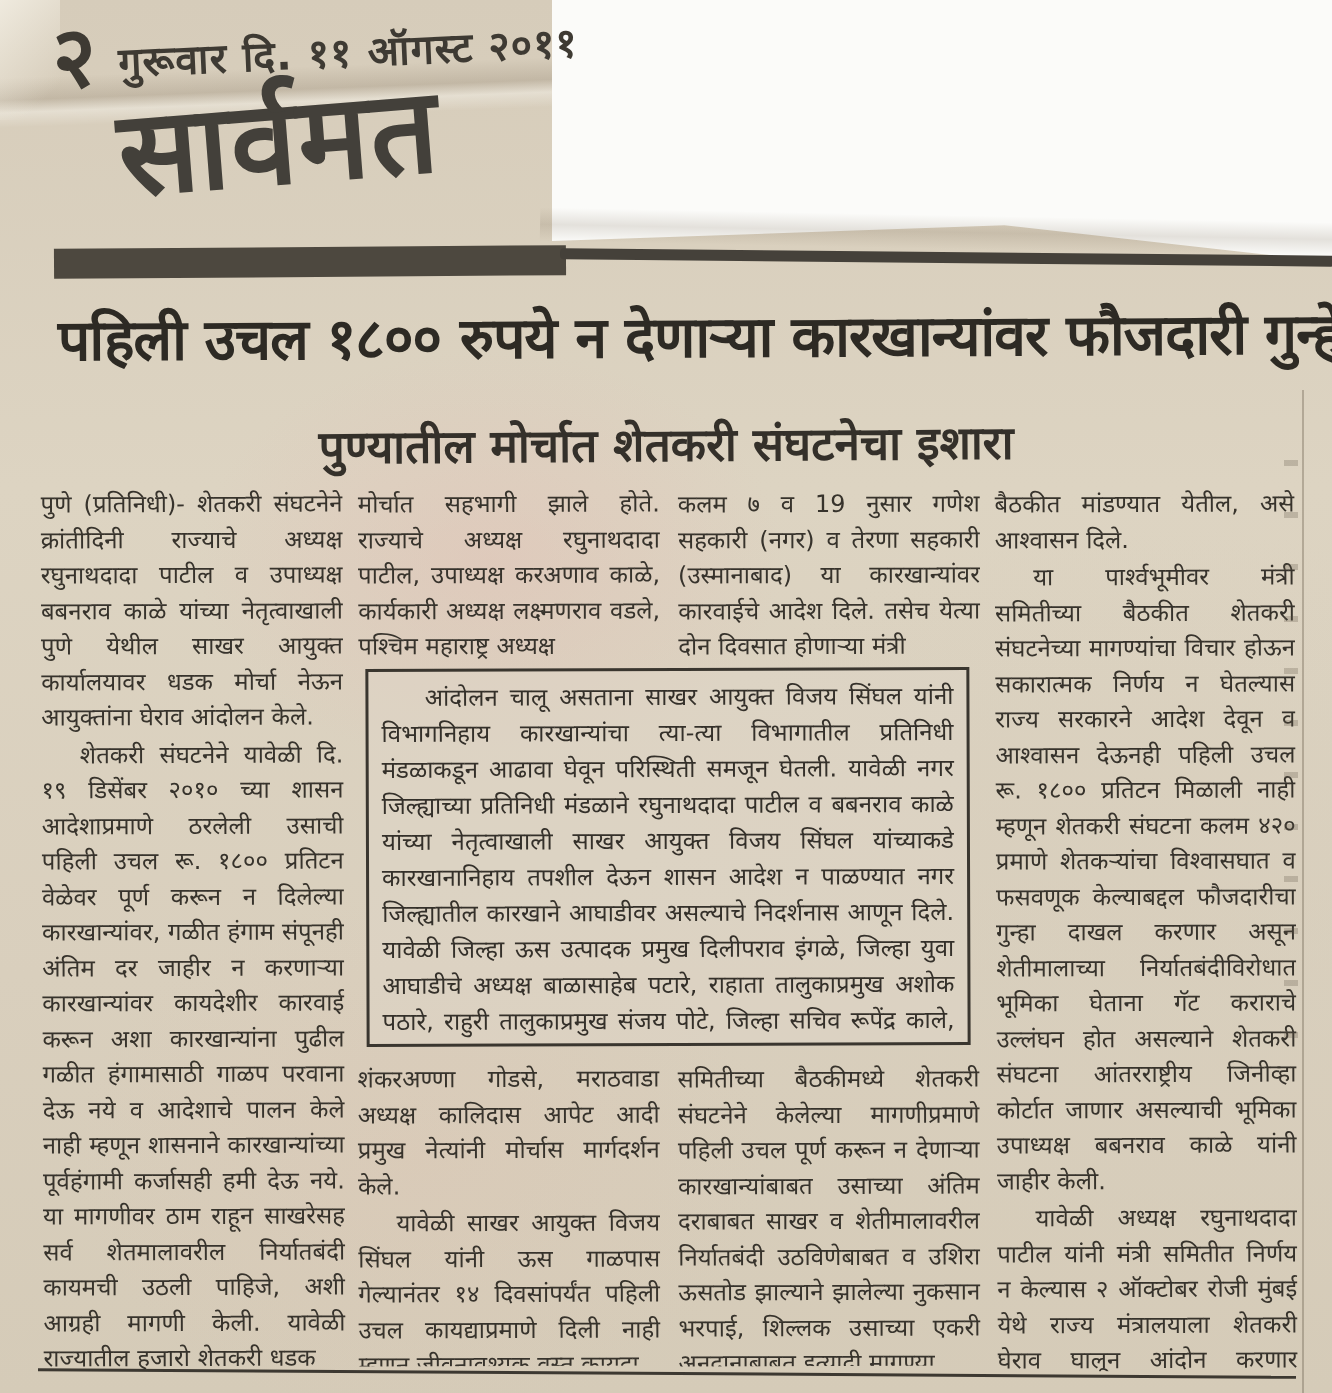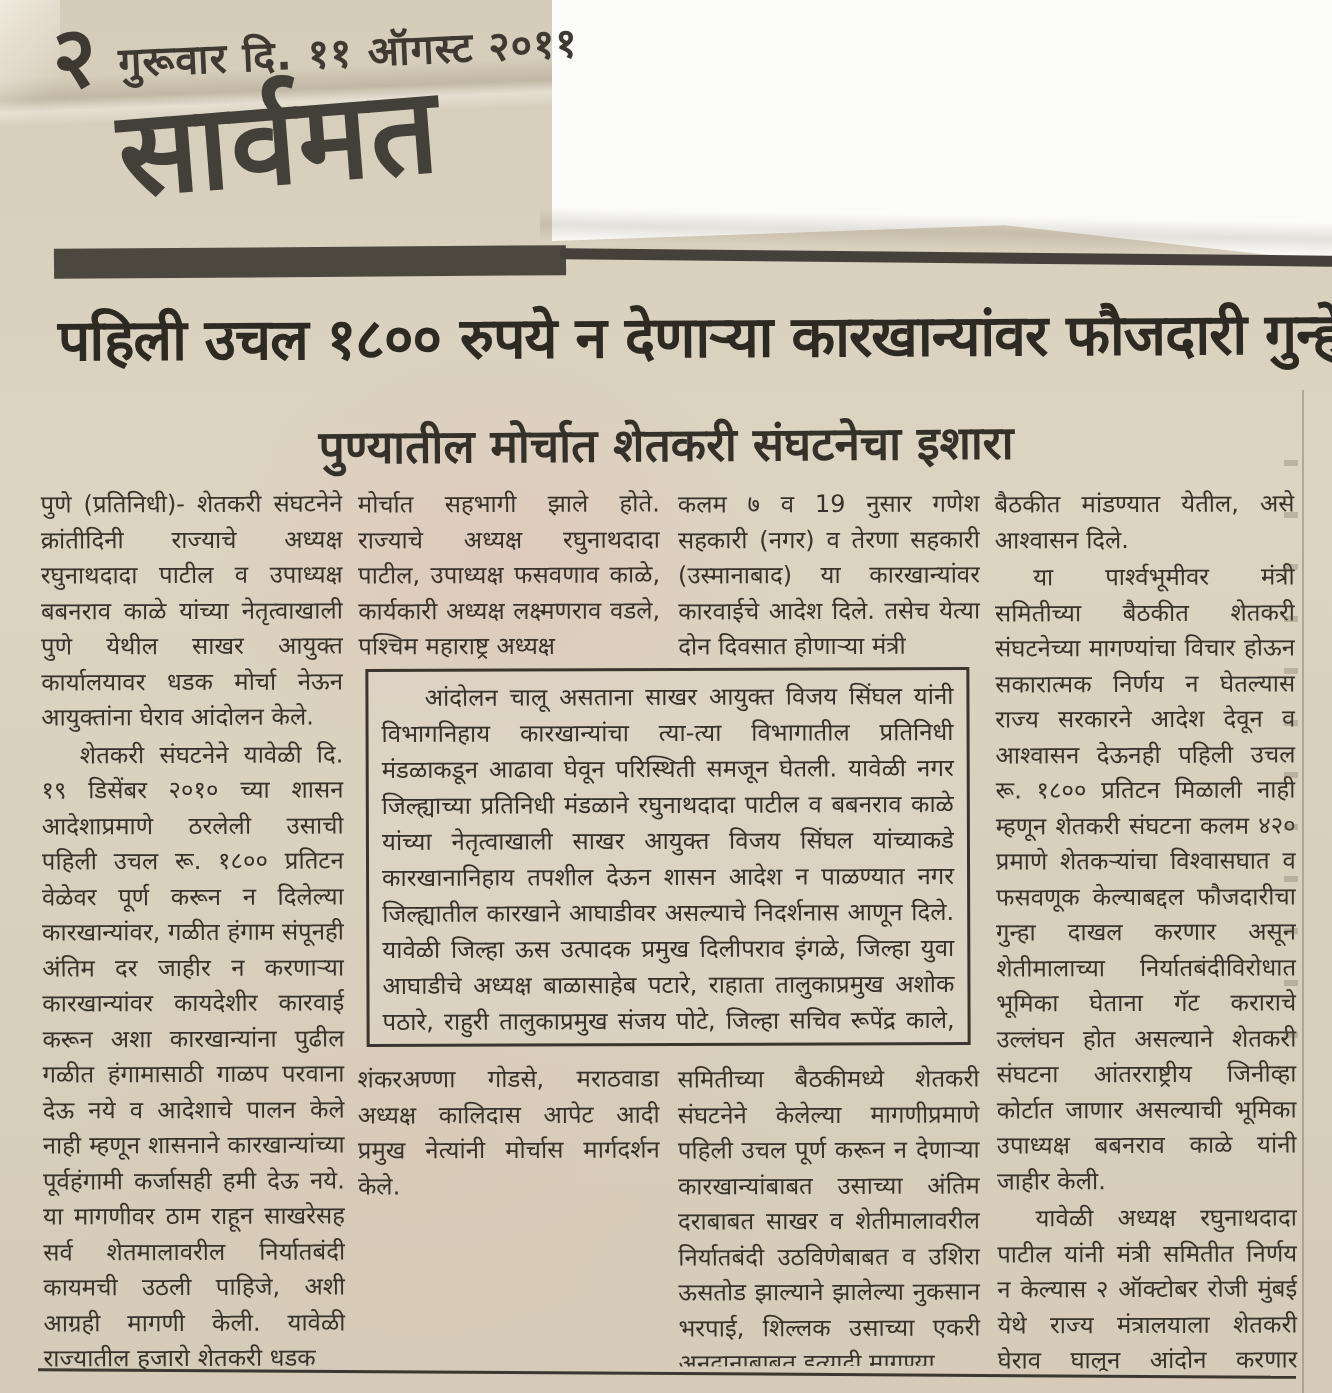--- a/index.html
+++ b/index.html
@@ -125,33 +125,34 @@
 
 <div class="headline">पहिली उचल १८०० रुपये न देणाऱ्या कारखान्यांवर फौजदारी गुन्हे दाखल करणार</div>
 <div class="subheadline">पुण्यातील मोर्चात शेतकरी संघटनेचा इशारा</div>
 
 <div class="col c1">
   <p class="no-indent">पुणे (प्रतिनिधी)- शेतकरी संघटनेने क्रांतीदिनी राज्याचे अध्यक्ष रघुनाथदादा पाटील व उपाध्यक्ष बबनराव काळे यांच्या नेतृत्वाखाली पुणे येथील साखर आयुक्त कार्यालयावर धडक मोर्चा नेऊन आयुक्तांना घेराव आंदोलन केले.</p>
   <p>शेतकरी संघटनेने यावेळी दि. १९ डिसेंबर २०१० च्या शासन आदेशाप्रमाणे ठरलेली उसाची पहिली उचल रू. १८०० प्रतिटन वेळेवर पूर्ण करून न दिलेल्या कारखान्यांवर, गळीत हंगाम संपूनही अंतिम दर जाहीर न करणाऱ्या कारखान्यांवर कायदेशीर कारवाई करून अशा कारखान्यांना पुढील गळीत हंगामासाठी गाळप परवाना देऊ नये व आदेशाचे पालन केले नाही म्हणून शासनाने कारखान्यांच्या पूर्वहंगामी कर्जासही हमी देऊ नये. या मागणीवर ठाम राहून साखरेसह सर्व शेतमालावरील निर्यातबंदी कायमची उठली पाहिजे, अशी आग्रही मागणी केली. यावेळी राज्यातील हजारो शेतकरी धडक</p>
 </div>
 
 <div class="col c2t">
-  <p class="no-indent">मोर्चात सहभागी झाले होते. राज्याचे अध्यक्ष रघुनाथदादा पाटील, उपाध्यक्ष फसवणाव काळे, कार्यकारी अध्यक्ष लक्ष्मणराव वडले, पश्चिम महाराष्ट्र अध्यक्ष</p>
+  <p class="no-indent">मोर्चात सहभागी झाले होते. राज्याचे अध्यक्ष रघुनाथदादा पाटील, उपाध्यक्ष करअणाव काळे, कार्यकारी अध्यक्ष लक्ष्मणराव वडले, पश्चिम महाराष्ट्र अध्यक्ष</p>
 </div>
 
 <div class="col c3t">
   <p class="no-indent">कलम ७ व 19 नुसार गणेश सहकारी (नगर) व तेरणा सहकारी (उस्मानाबाद) या कारखान्यांवर कारवाईचे आदेश दिले. तसेच येत्या दोन दिवसात होणाऱ्या मंत्री</p>
 </div>
 
 <div class="boxed">
   <p>आंदोलन चालू असताना साखर आयुक्त विजय सिंघल यांनी विभागनिहाय कारखान्यांचा त्या-त्या विभागातील प्रतिनिधी मंडळाकडून आढावा घेवून परिस्थिती समजून घेतली. यावेळी नगर जिल्ह्याच्या प्रतिनिधी मंडळाने रघुनाथदादा पाटील व बबनराव काळे यांच्या नेतृत्वाखाली साखर आयुक्त विजय सिंघल यांच्याकडे कारखानानिहाय तपशील देऊन शासन आदेश न पाळण्यात नगर जिल्ह्यातील कारखाने आघाडीवर असल्याचे निदर्शनास आणून दिले. यावेळी जिल्हा ऊस उत्पादक प्रमुख दिलीपराव इंगळे, जिल्हा युवा आघाडीचे अध्यक्ष बाळासाहेब पटारे, राहाता तालुकाप्रमुख अशोक पठारे, राहुरी तालुकाप्रमुख संजय पोटे, जिल्हा सचिव रूपेंद्र काले, जनार्दन घोगरे आदी प्रमुख कार्यकर्ते उपस्थित होते.</p>
 </div>
 
 <div class="col c2b">
   <p class="no-indent">शंकरअण्णा गोडसे, मराठवाडा अध्यक्ष कालिदास आपेट आदी प्रमुख नेत्यांनी मोर्चास मार्गदर्शन केले.</p>
+  <p>यावेळी साखर आयुक्त विजय सिंघल यांनी ऊस गाळपास गेल्यानंतर १४ दिवसांपर्यंत पहिली उचल कायद्याप्रमाणे दिली नाही म्हणून जीवनावश्यक वस्तू कायदा</p>
 </div>
 
 <div class="col c3b">
   <p class="no-indent">समितीच्या बैठकीमध्ये शेतकरी संघटनेने केलेल्या मागणीप्रमाणे पहिली उचल पूर्ण करून न देणाऱ्या कारखान्यांबाबत उसाच्या अंतिम दराबाबत साखर व शेतीमालावरील निर्यातबंदी उठविणेबाबत व उशिरा ऊसतोड झाल्याने झालेल्या नुकसान भरपाई, शिल्लक उसाच्या एकरी अनुदानाबाबत इत्यादी मागण्या</p>
 </div>
 
 <div class="col c4">
   <p class="no-indent">बैठकीत मांडण्यात येतील, असे आश्वासन दिले.</p>
   <p>या पार्श्वभूमीवर मंत्री समितीच्या बैठकीत शेतकरी संघटनेच्या मागण्यांचा विचार होऊन सकारात्मक निर्णय न घेतल्यास राज्य सरकारने आदेश देवून व आश्वासन देऊनही पहिली उचल रू. १८०० प्रतिटन मिळाली नाही म्हणून शेतकरी संघटना कलम ४२० प्रमाणे शेतकऱ्यांचा विश्वासघात व फसवणूक केल्याबद्दल फौजदारीचा गुन्हा दाखल करणार असून शेतीमालाच्या निर्यातबंदीविरोधात भूमिका घेताना गॅट कराराचे उल्लंघन होत असल्याने शेतकरी संघटना आंतरराष्ट्रीय जिनीव्हा कोर्टात जाणार असल्याची भूमिका उपाध्यक्ष बबनराव काळे यांनी जाहीर केली.</p>
   <p>यावेळी अध्यक्ष रघुनाथदादा पाटील यांनी मंत्री समितीत निर्णय न केल्यास २ ऑक्टोबर रोजी मुंबई येथे राज्य मंत्रालयाला शेतकरी घेराव घालून आंदोन करणार असल्याची घोषणा केली.</p>

